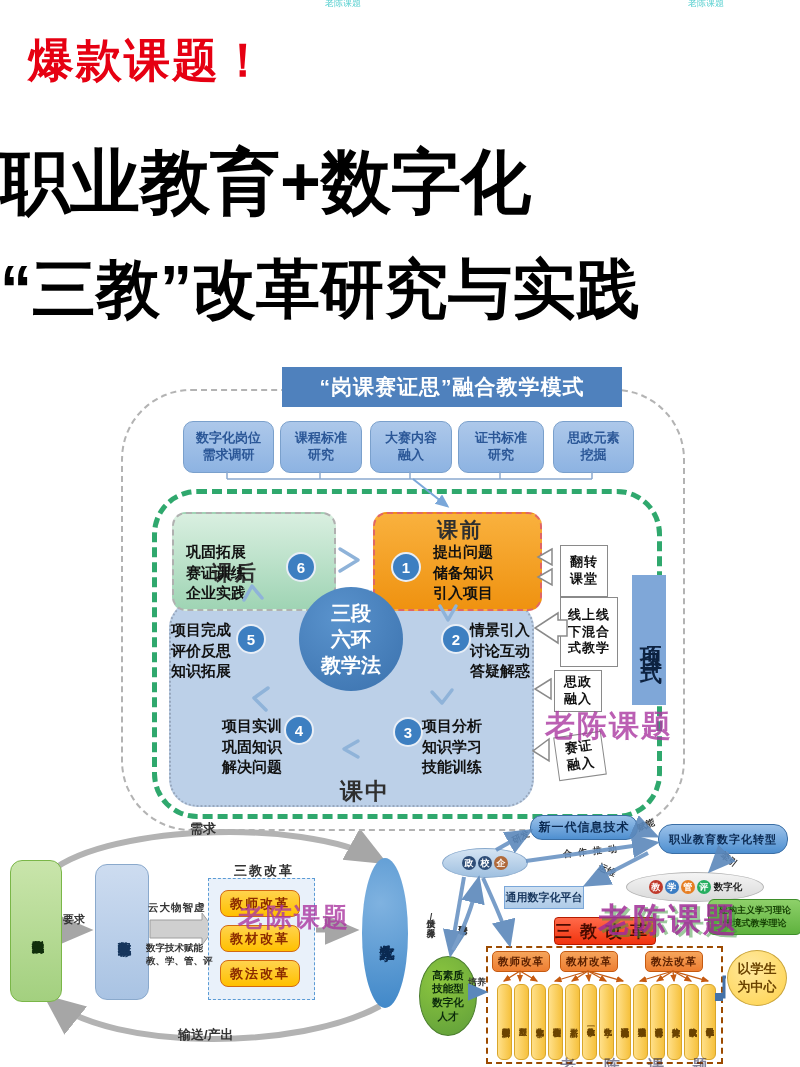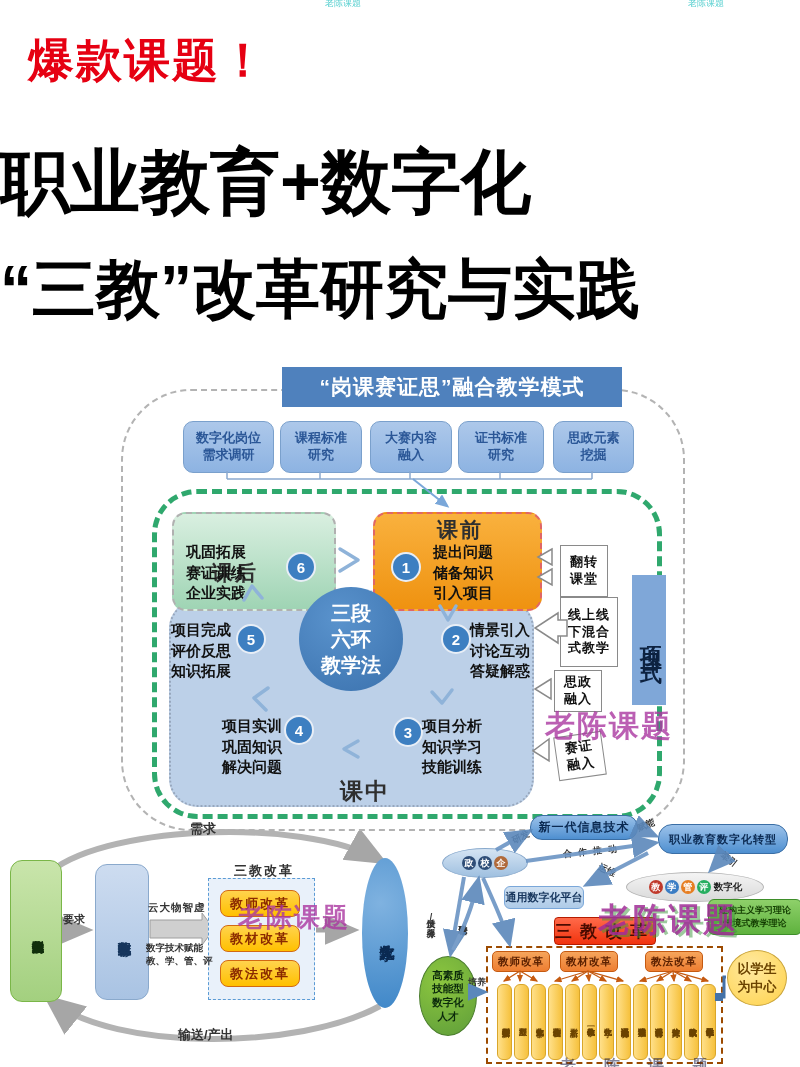--- a/index.html
+++ b/index.html
@@ -47,21 +47,21 @@
   .small-lbl{font-size:11px;font-weight:bold;color:#333;}
   
   .pill{background:linear-gradient(#9cc2ea,#4e8fd0);border:1px solid #3a6ea5;border-radius:12px;
         color:#0b2a52;font-weight:bold;font-size:12px;letter-spacing:1px;}
   .ellipse-b{background:linear-gradient(#d5e4f3,#9fc0e0);border:1px solid #88a9cc;border-radius:50%;}
   .ellipse-g{background:linear-gradient(#f4f4f4,#d9d9d9);border:1px solid #b5b5b5;border-radius:50%;}
   .mini{width:14px;height:14px;border-radius:50%;color:#fff;font-size:9px;font-weight:bold;
         display:flex;align-items:center;justify-content:center;margin:0 1px;}
   .m-navy{background:#2e4d77;} .m-brown{background:#b06a3b;}
   .m-red{background:#c0392b;} .m-blue2{background:#3b7dc4;} .m-org{background:#e67e22;} .m-grn{background:#27ae60;}
-  .platform{background:linear-gradient(#cfe0f1,#aecbe8);border:1px solid #7aa7d9;border-radius:6px;
+  .platform{background:linear-gradient(#cfe0f1,#aecbe8);border:1px solid #7aa7d9;border-radius:0;
             color:#17365d;font-weight:bold;font-size:11px;}
   .theory{background:linear-gradient(#8ed06a,#5fb23e);border:1px solid #3e8e2a;border-radius:6px;
           color:#123c00;font-weight:bold;font-size:9px;line-height:1.45;}
   .banner{background:linear-gradient(#ff6a4a,#f2330d);border:1px solid #b51c00;border-radius:4px;
           color:#4a0b00;font-weight:900;font-size:17px;letter-spacing:8px;}
   .ndash{border:2px dashed #9c4a00;}
   .nobox{background:linear-gradient(#f6a55c,#ed7d31);border:1px solid #c55a11;border-radius:5px;
          color:#5b2000;font-weight:bold;font-size:10.5px;letter-spacing:1px;}
   .ybar{background:linear-gradient(90deg,#ffe08a,#f6c13d);border:1px solid #d9a62a;border-radius:6px;
         color:#6b4300;font-weight:bold;font-size:8px;writing-mode:vertical-rl;text-orientation:upright;

